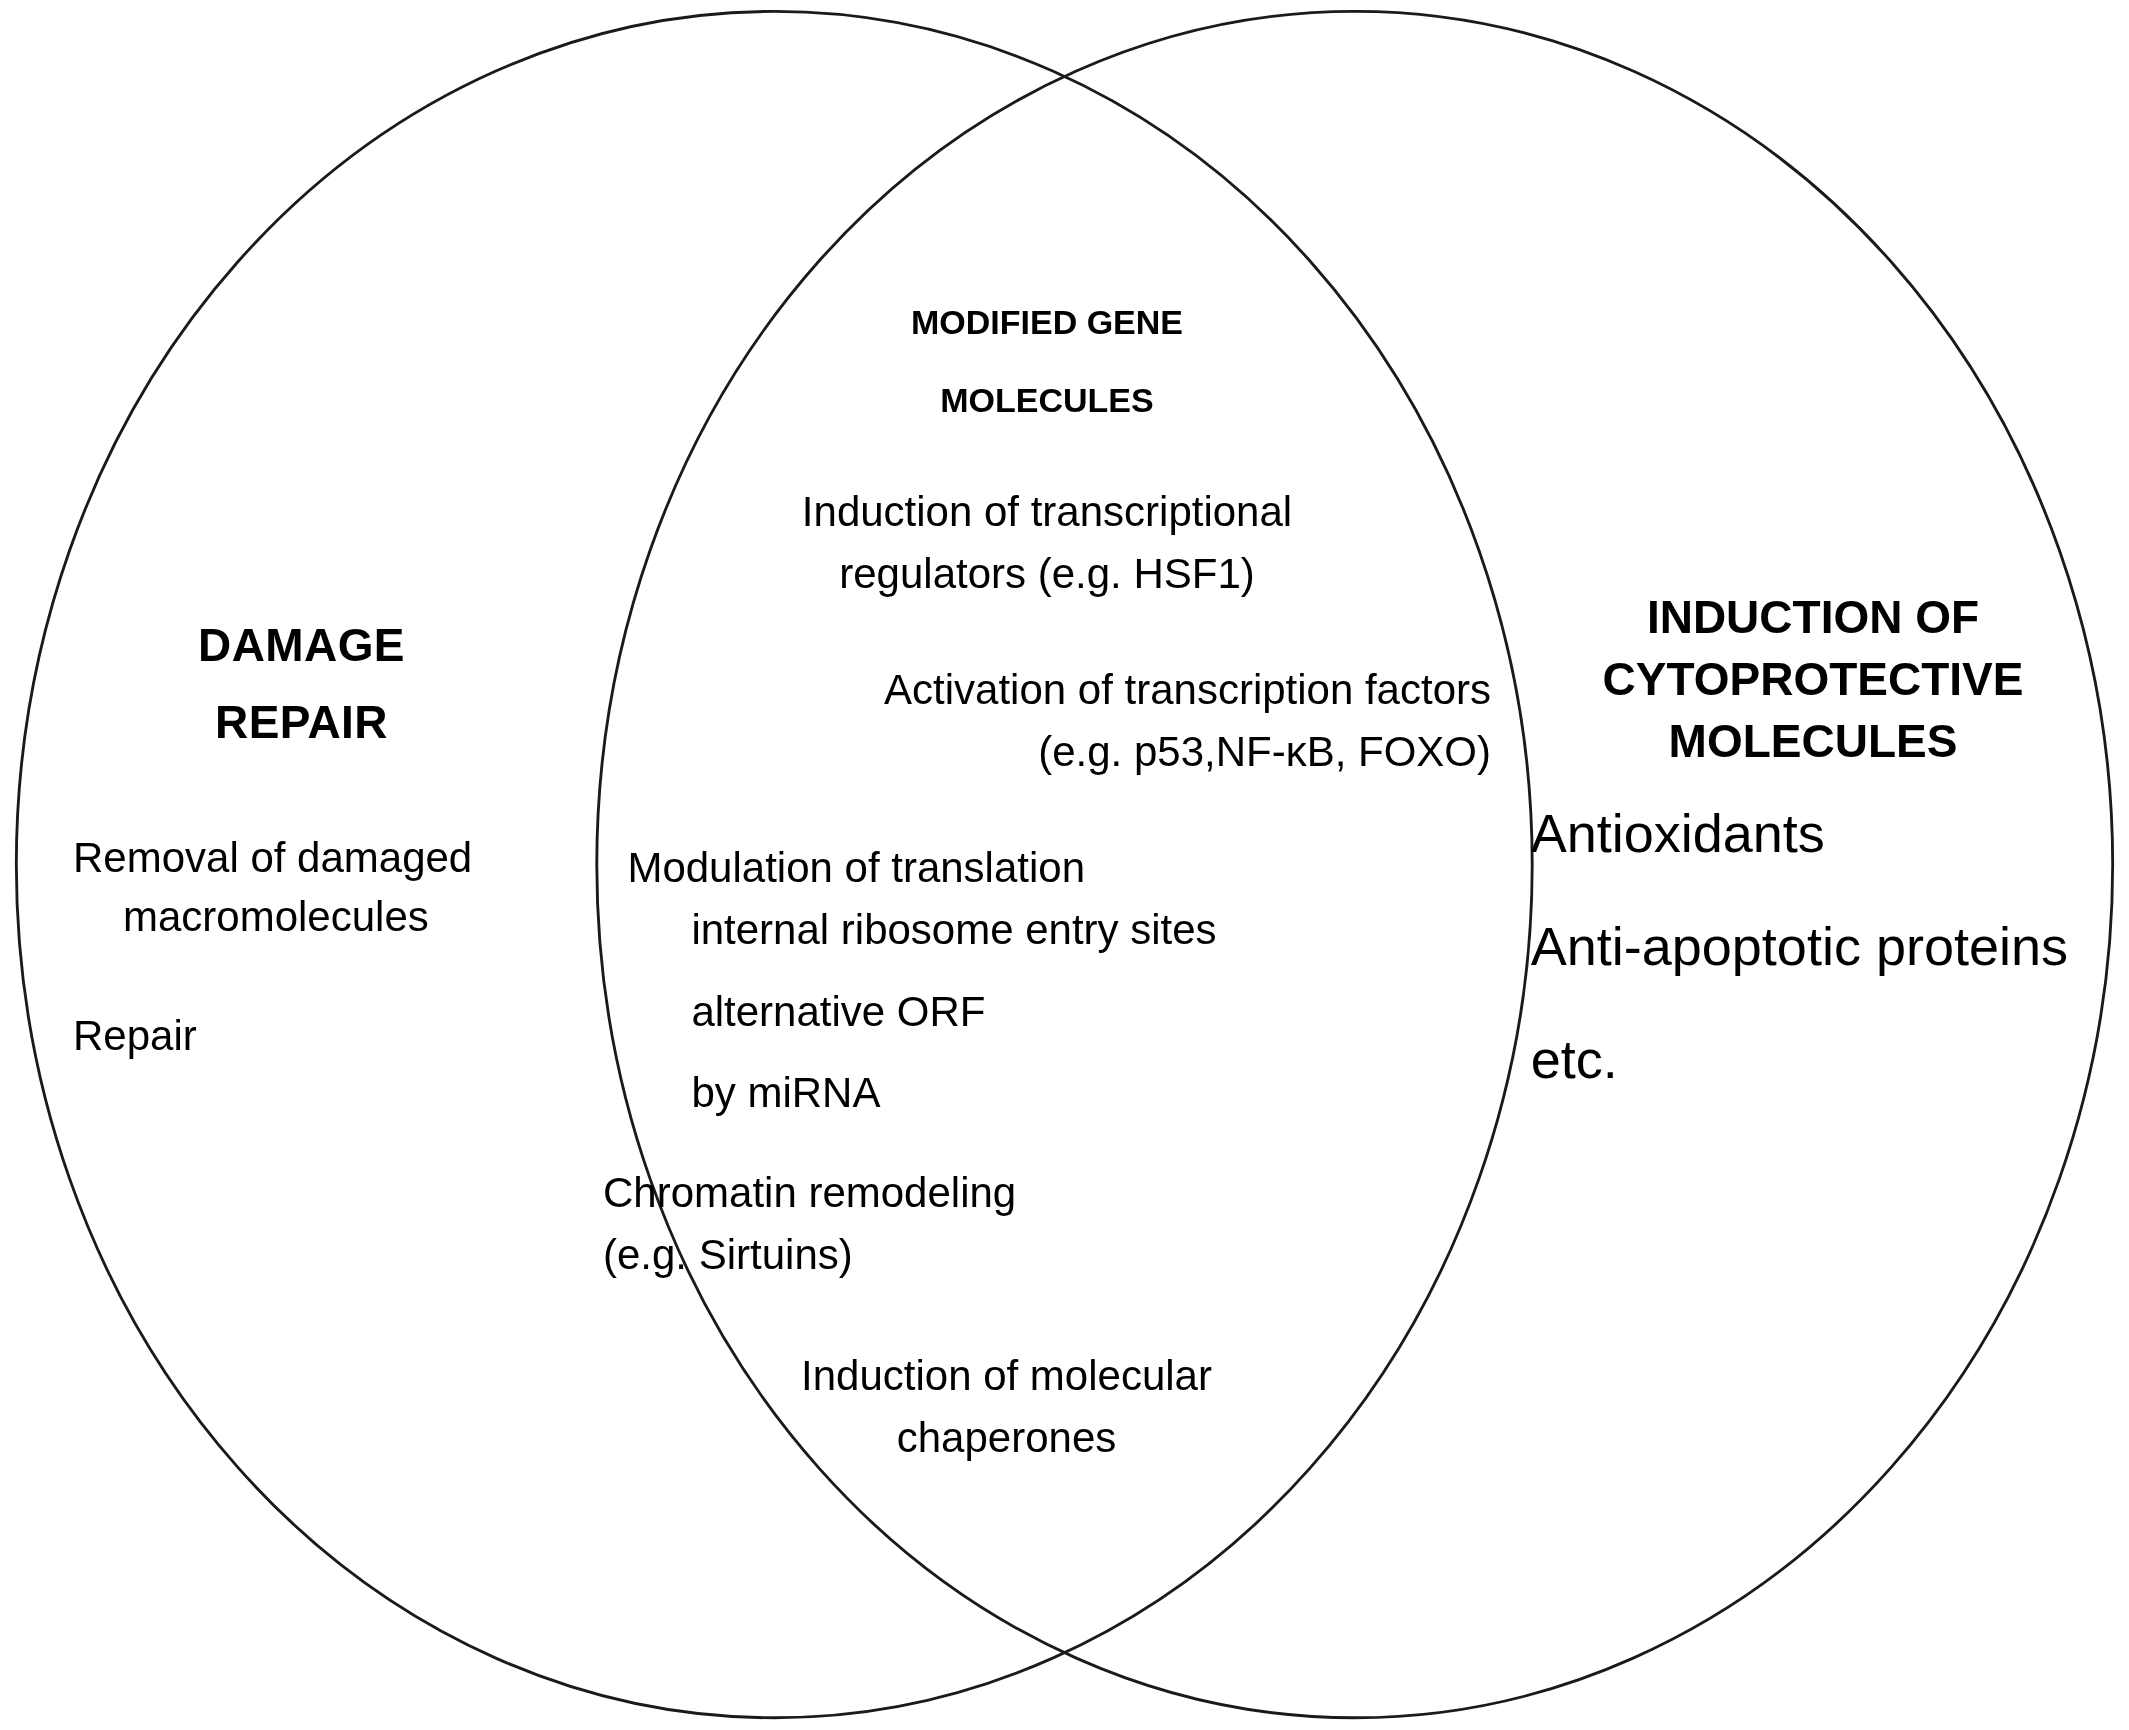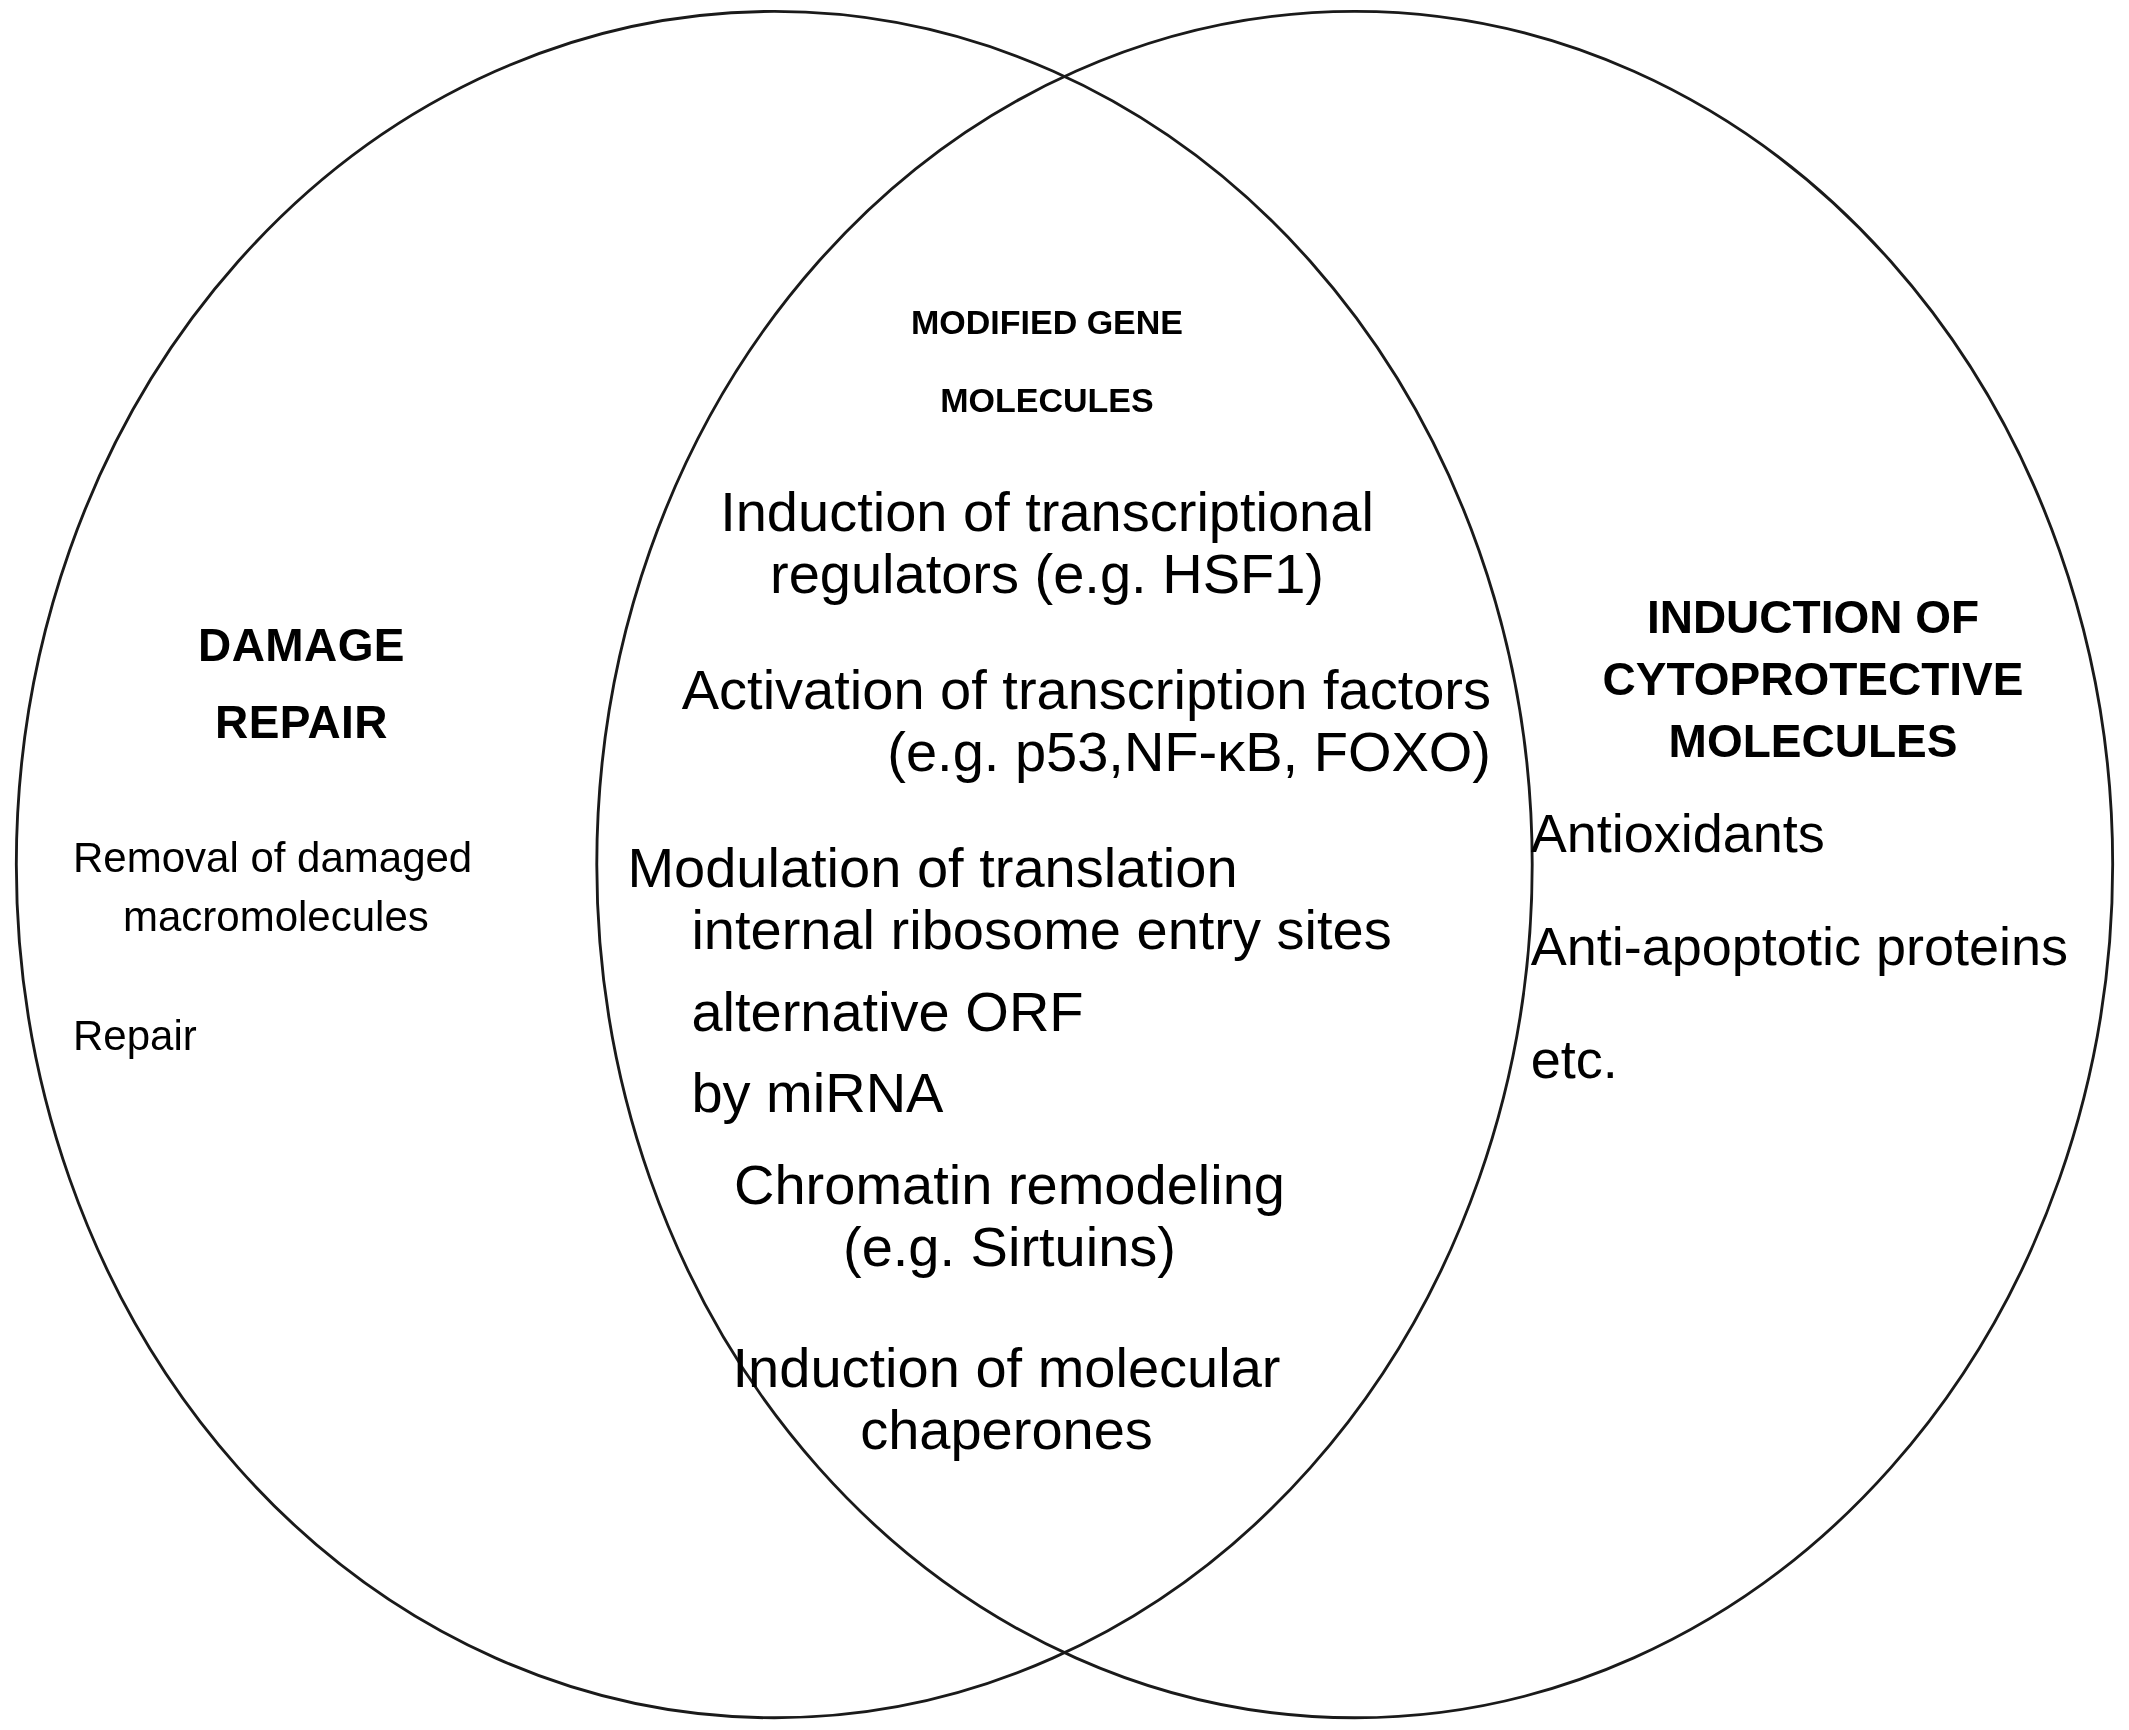--- a/index.html
+++ b/index.html
@@ -67,30 +67,30 @@
     width: 888px;
   }
   .center-title {
     text-align: center;
     font-weight: bold;
     font-size: 34px;
     line-height: 78px;
   }
   .center-title .tline { display: block; }
   .center-block {
-    font-size: 56px;
+    font-size: 42px;
     line-height: 62px;
   }
   .center-block .bline { display: block; }
   .cb-1 { margin-top: 42px; text-align: center; }
   .cb-2 { margin-top: 54px; text-align: right; }
   .cb-3 { margin-top: 54px; text-align: left; padding-left: 24.4px; }
   .cb-3 .bline.indent { padding-left: 64px; }
   .cb-3 .halfgap { display: block; height: 19.5px; }
-  .cb-4 { margin-top: 30px; text-align: center; padding-right: 75px; }
+  .cb-4 { margin-top: 38px; text-align: left; padding-right: 75px; }
   .cb-5 { margin-top: 59px; text-align: center; padding-right: 81px; }
 
   
   .right-col {
     position: absolute;
     left: 1516px;
     top: 586px;
     width: 594px;
   }
   .right-title {

